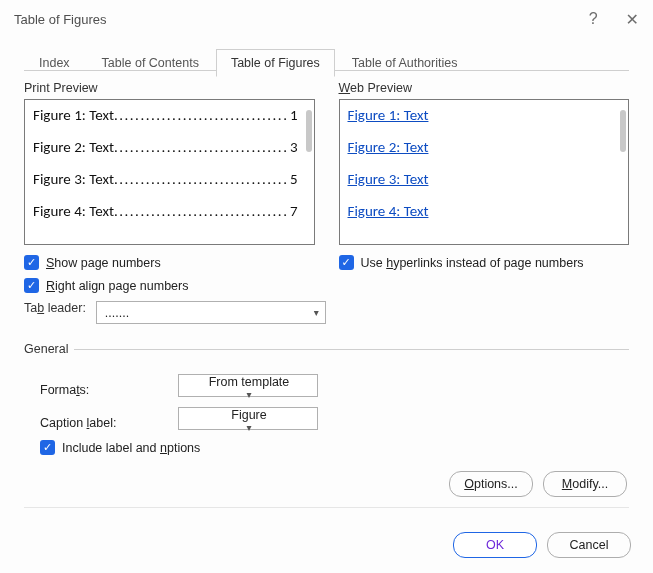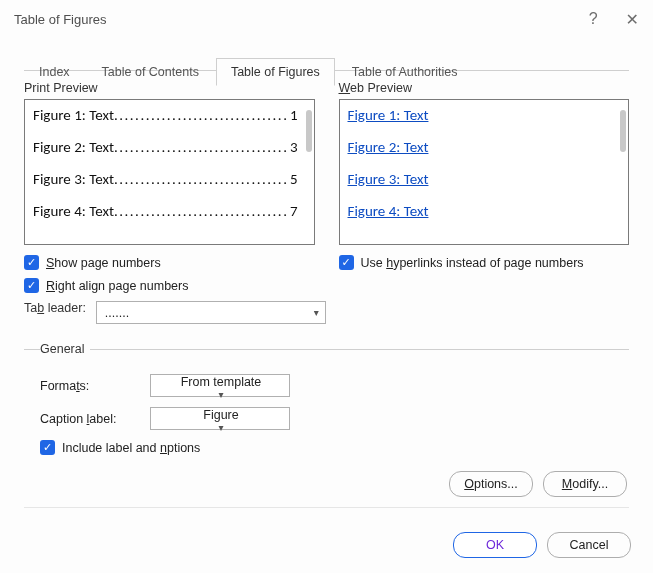--- a/index.html
+++ b/index.html
@@ -58,21 +58,21 @@
   .tab {
     padding: 6px 14px;
     border: 1px solid transparent;
     border-bottom: none;
     margin-right: 2px;
     color: #555;
     cursor: pointer;
     background: transparent;
     font-size: 12.5px;
     position: relative;
-    top: 16px;
+    top: 7px;
   }
   .tab.active {
     background: #fdfdfd;
     border-color: #cfcfcf;
     border-bottom: 1px solid #fdfdfd;
     color: #333;
   }
 
   
   .previews {
@@ -192,26 +192,26 @@
   fieldset.general {
     border: none;
     border-top: 1px solid #cfcfcf;
     margin: 0;
     padding: 14px 0 10px 0;
   }
   fieldset.general legend {
     padding: 0 6px 0 0;
     color: #333;
     font-size: 12.5px;
-    margin-left: 16px;
   }
   .form-row {
     display: flex;
-    align-items: center;
+    align-items: flex-end;
     margin: 4px 0 10px 16px;
+    gap: 28px;
   }
   .form-row label {
     width: 110px;
     font-size: 12.5px;
     color:#222;
   }
 
   
   .footer1 {
     display: flex;

